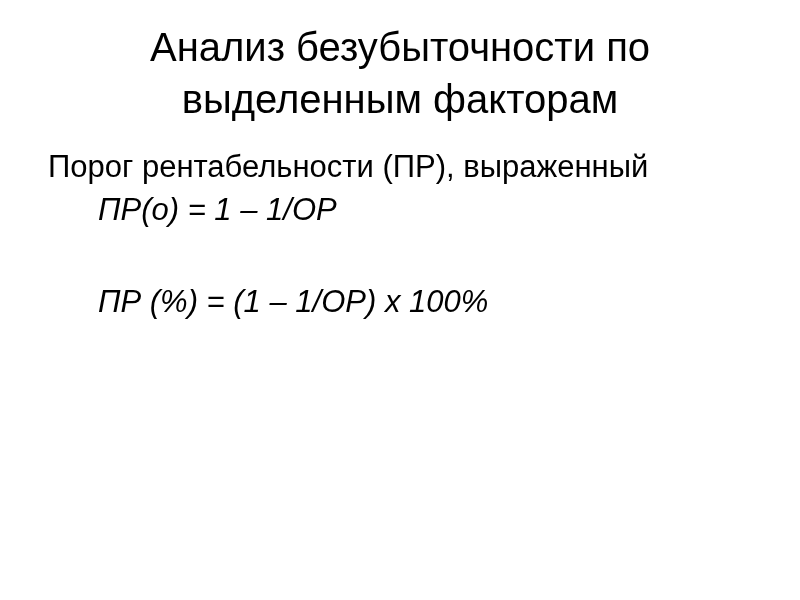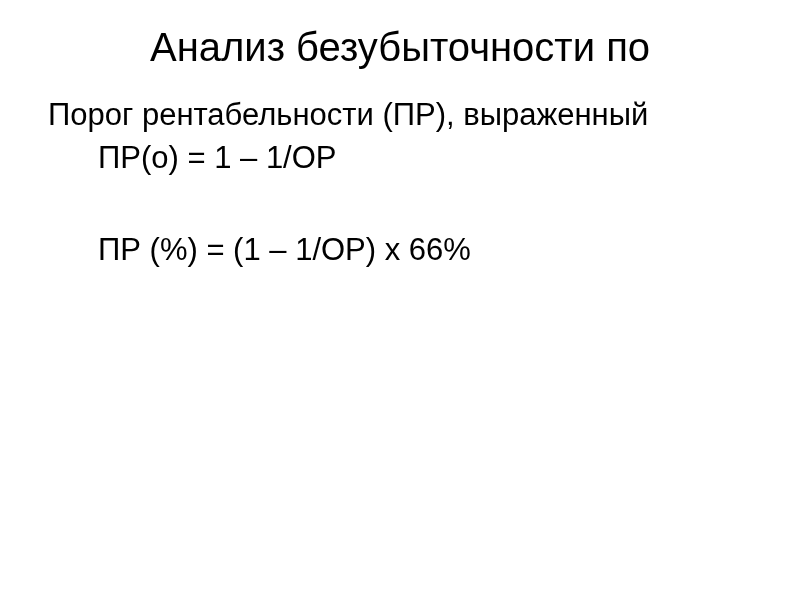--- a/index.html
+++ b/index.html
@@ -51,40 +51,42 @@
   .formula-list {
     margin: 0;
     padding-left: 50px;
   }
   .formula-line {
     margin: 0;
     font-size: 31px;
     line-height: 36px;
     white-space: nowrap;
     color: #000000;
+    font-style: italic;
   }
   .formula-line.f1 { margin-top: 7px; }
   .formula-line.f2 { margin-top: 56px; }
   .formula-line.f3 { margin-top: 54px; }
 </style>
 </head>
 <body>
 
 <div class="slide">
 
   <div class="slide-title">
     <span class="t-line">Анализ безубыточности по</span>
+    <span class="t-line">выделенным факторам</span>
   </div>
 
   <div class="body-area">
 
     <p class="lead-paragraph">
       <span class="p-line1">Порог рентабельности (ПР), выраженный</span>
     </p>
 
     <div class="formula-list">
       <p class="formula-line f1">ПР(о) = 1 – 1/ОР</p>
-      <p class="formula-line f2">ПР (%) = (1 – 1/ОР) х 66%</p>
+      <p class="formula-line f2">ПР (%) = (1 – 1/ОР) х 100%</p>
     </div>
 
   </div>
 
 </div>
 
 </body></html>

